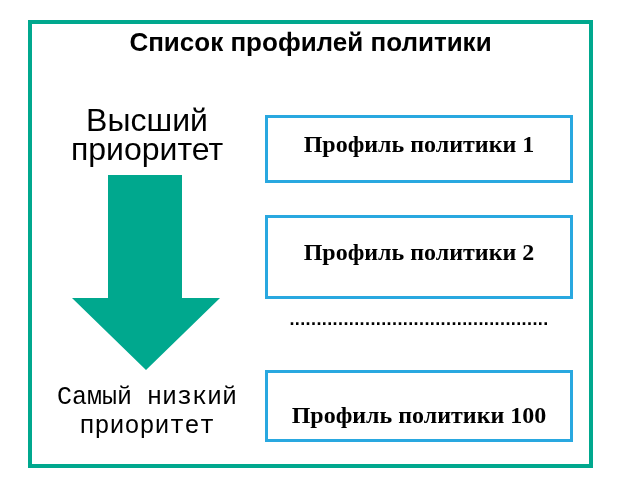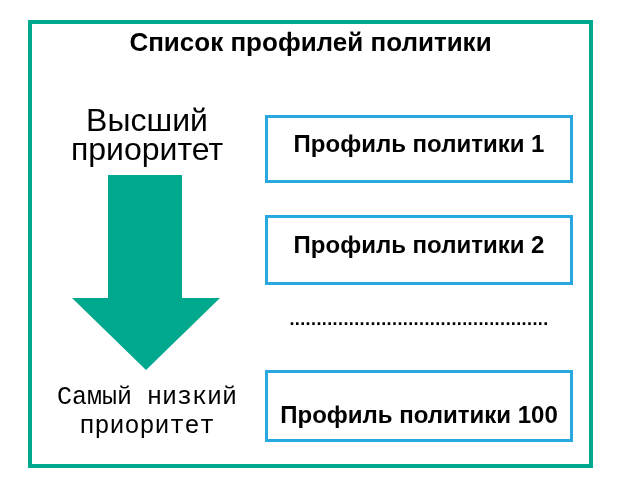--- a/index.html
+++ b/index.html
@@ -73,23 +73,24 @@
     width: 308px;
     border: 3px solid var(--box-border, #29a8e0);
     box-sizing: border-box;
     background: #ffffff;
     display: flex;
     align-items: center;
     justify-content: center;
     font-size: 24px;
     font-weight: bold;
     padding-bottom: 10px;
+    font-family: Liberation Serif, serif;
   }
   .box-1   { top: 115px; height: 68px; }
-  .box-2   { top: 215px; height: 70px; }
+  .box-2   { top: 215px; height: 84px; }
   .box-100 { top: 370px; height: 72px; align-items: flex-end; }
   .dots {
     position: absolute;
     left: 265px;
     top: 309px;
     width: 308px;
     text-align: center;
     font-size: 18px;
     font-weight: bold;
     letter-spacing: 0.4px;

